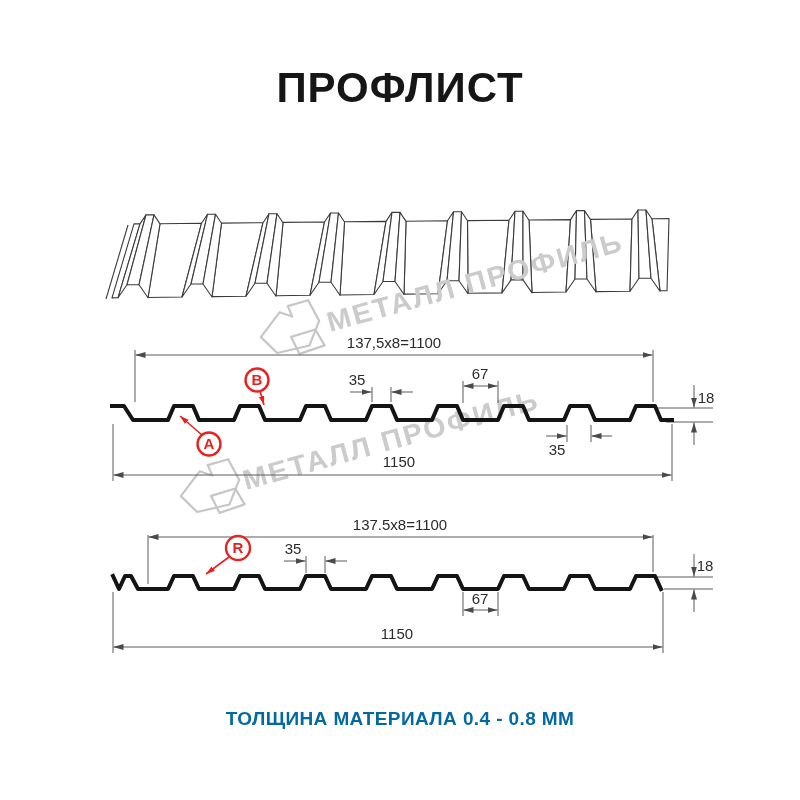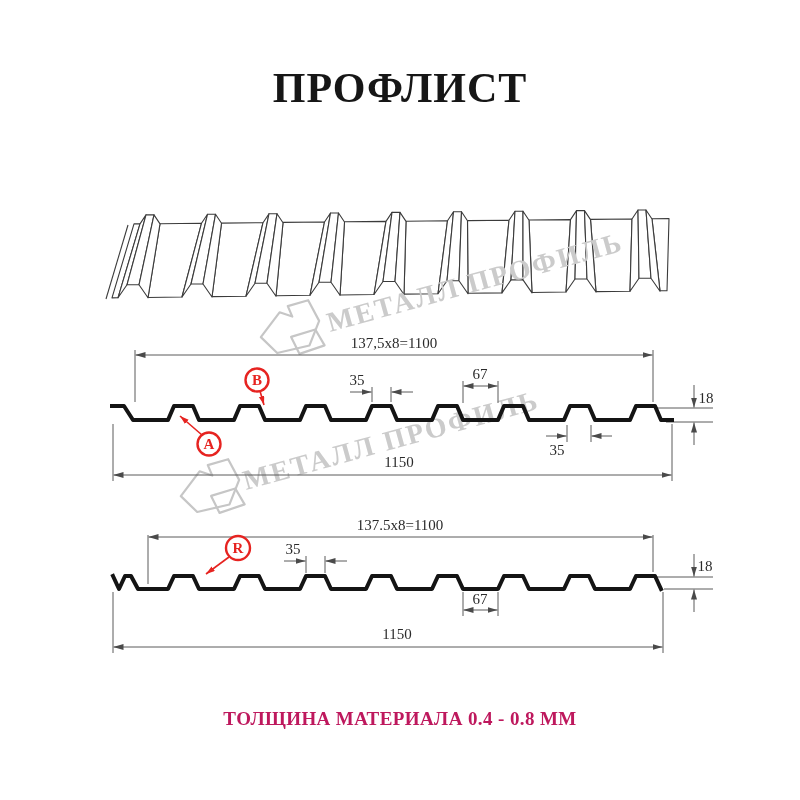--- a/index.html
+++ b/index.html
@@ -1,21 +1,21 @@
 <!DOCTYPE html>
 <html><head>
 <meta charset="utf-8">
 <style>
   html,body{margin:0;padding:0;background:#fff;}
   .canvas{position:relative;width:800px;height:800px;background:#fff;overflow:hidden;
-          font-family:Liberation Serif, serif;}
+          font-family:Liberation Sans, sans-serif;}
   .txt{position:absolute;left:0;width:100%;text-align:center;color:#161616;}
   .title{top:64px;font-size:42px;font-weight:700;letter-spacing:1px;}
   .subtitle{top:114px;font-size:18px;font-weight:600;letter-spacing:.5px;}
-  .footer{top:708px;font-size:19px;font-weight:600;letter-spacing:.4px;color:#be185d;}
+  .footer{top:708px;font-size:19px;font-weight:600;letter-spacing:.4px;color:#0369a1;}
   svg.diagram{position:absolute;left:0;top:0;}
   .dimline{stroke:#5a5a5a;stroke-width:1;fill:none;}
   .profline{stroke:#141414;stroke-width:4;fill:none;stroke-linejoin:round;stroke-linecap:square;}
   .dimtext{font-size:15px;fill:#2b2b2b;text-anchor:middle;}
   .wmtext{font-size:28px;font-weight:700;fill:#cbcbcb;letter-spacing:2px;}
   .wmlogo{fill:none;stroke:#c6c6c6;stroke-width:2.2;stroke-linejoin:round;}
   .redcirc{fill:#fff;stroke:#e62320;stroke-width:2.4;}
   .redtext{font-size:15px;font-weight:700;fill:#e62320;text-anchor:middle;}
   .redline{stroke:#e62320;stroke-width:1.6;fill:none;}
   .f3{fill:#fff;stroke:#3b3b3b;stroke-width:1.1;stroke-linejoin:round;}

